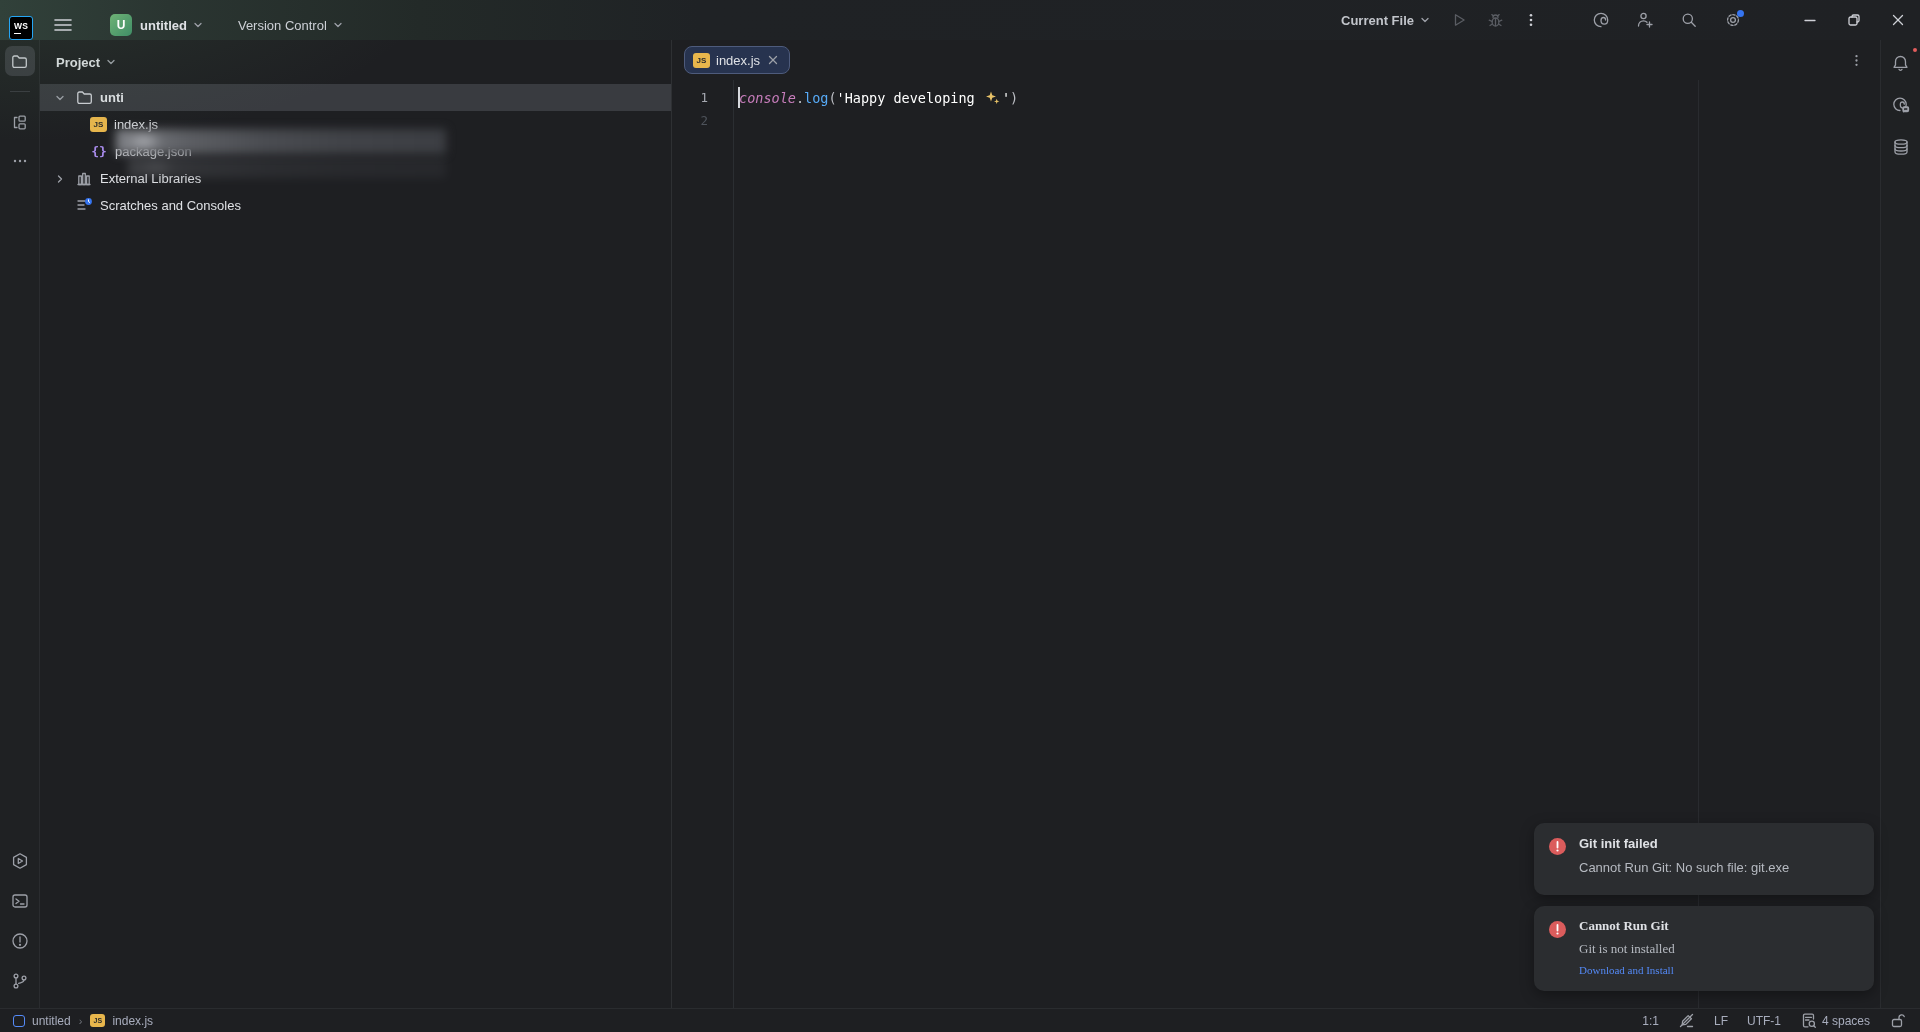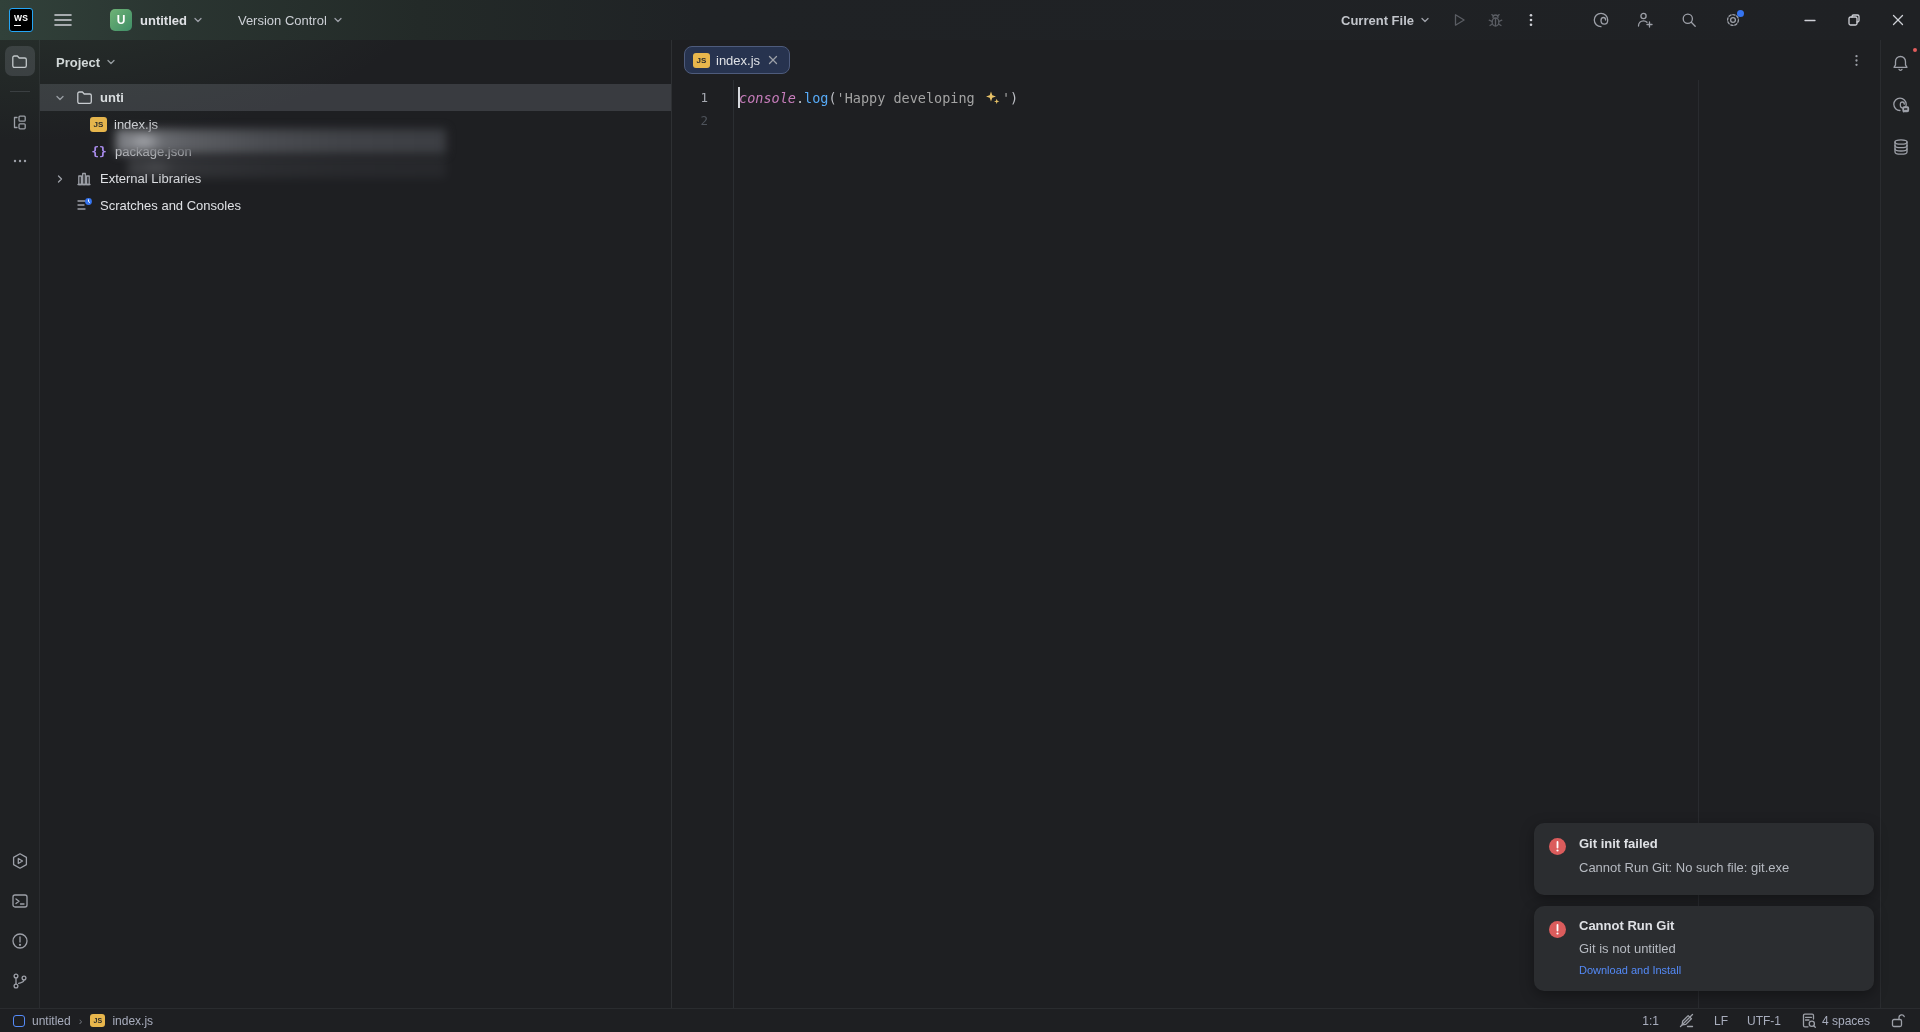--- a/index.html
+++ b/index.html
@@ -15,21 +15,21 @@
   .ico-bright{stroke:#CED0D6;}
 
   
   #app::before{content:''; position:absolute; left:0; top:0; width:760px; height:300px;
     background:radial-gradient(560px 230px at 40px -20px, rgba(82,125,88,.20), transparent 70%);
     pointer-events:none; z-index:6;}
 
   
   .titlebar{position:absolute; left:0; top:0; width:1920px; height:40px;
     background:linear-gradient(90deg,#31413a 0px,#2a3531 170px,#232a28 420px,#1f2225 700px,#1f2124 100%);
-    display:flex; align-items:center; z-index:7;}
+    display:flex; align-items:flex-end; z-index:7;}
   .ws-logo{width:24px;height:24px;margin-left:9px;background:#000;border:1px solid #25A6F5;border-radius:3px;
     display:flex;flex-direction:column;align-items:center;justify-content:center;cursor:pointer;}
   .ws-logo span{font-size:8.5px;font-weight:bold;color:#fff;letter-spacing:.2px;line-height:9px;}
   .ws-logo i{display:block;width:7px;height:1.6px;background:#fff;margin-top:2px;align-self:flex-start;margin-left:4px;}
   .tb-btn{height:30px;display:flex;align-items:center;gap:5px;padding:0 7px;border-radius:6px;cursor:pointer;background:transparent;border:none;color:#D7DAE0;font-size:13px;font-family:inherit;}
   .hamburger{margin-left:14px;}
   .proj-widget{margin-left:24px;}
   .avatar{width:22px;height:22px;border-radius:5px;background:linear-gradient(135deg,#6FB376,#3F8D66);
     display:flex;align-items:center;justify-content:center;color:#fff;font-weight:bold;font-size:12px;}
   .proj-name{font-weight:600;color:#DFE1E5;margin-left:3px;}
@@ -84,21 +84,21 @@
   .gutter-sep{position:absolute;left:61px;top:0;width:1px;height:100%;background:#2B2E32;}
   .guide-line{position:absolute;left:1026px;top:0;width:1px;height:100%;background:#292B2F;}
   .code-line{position:absolute;left:0;top:6px;height:23px;display:flex;align-items:center;width:100%;}
   .code-line.l2{top:29px;}
   .lnum{width:36px;text-align:right;color:#4E535B;font-size:12.5px;flex:none;padding-right:0;}
   .lnum.current{color:#A6A9B1;}
   .code-text{margin-left:31px;white-space:pre;display:flex;align-items:center;}
   .tok-object{color:#C77DBB;font-style:italic;}
   .tok-plain{color:#BCBEC4;}
   .tok-method{color:#57AAF7;}
-  .tok-string{color:#a3a3a3;}
+  .tok-string{color:#ffffff;}
   .caret{position:absolute;left:66px;top:7px;width:1.6px;height:21px;background:#D6D8DD;}
   .sparkle{margin:0 2px;}
 
   
   .right-rail{position:absolute;left:1880px;top:40px;width:40px;height:968px;background:#1F2123;border-left:1px solid #2A2C2F;
     display:flex;flex-direction:column;align-items:center;gap:12px;padding-top:8px;z-index:4;}
   .bell-wrap{position:relative;}
   .bell-dot{position:absolute;top:-2px;right:-3px;width:8px;height:8px;border-radius:50%;background:#E35D5D;border:2px solid #1F2123;}
 
   
@@ -108,21 +108,21 @@
   .sb-crumb{display:flex;align-items:center;gap:7px;cursor:pointer;}
   .module-ico{width:12px;height:12px;border:1.4px solid #548AF7;border-radius:3px;}
   .sb-sep{color:#6F737A;font-size:11px;}
   .js-badge.small{width:15px;height:13px;font-size:7px;}
   .sb-right{margin-left:auto;display:flex;align-items:center;gap:19px;margin-right:14px;}
   .sb-item{display:flex;align-items:center;gap:5px;cursor:pointer;}
 
   
   .notif{position:absolute;width:340px;background:#2B2D30;border-radius:10px;z-index:20;box-shadow:0 4px 14px rgba(0,0,0,.35);}
   .notif.n1{left:1534px;top:823px;height:72px;padding-left:12px;}
-  .notif.n2{left:1534px;top:906px;height:85px;}
+  .notif.n2{left:1534px;top:906px;height:85px;font-family:Liberation Serif, serif;}
   .notif-icon{position:absolute;left:15px;top:15px;width:17px;height:17px;border-radius:50%;background:#DB5C5C;display:flex;align-items:center;justify-content:center;}
   .notif-title{position:absolute;left:45px;top:13px;font-weight:bold;color:#DFE1E5;font-size:13px;}
   .notif-body{position:absolute;left:45px;top:37px;color:#B6BAC1;font-size:13px;}
   .n2 .notif-title{top:12px;}
   .n2 .notif-body{top:35px;}
   .notif-link{position:absolute;left:45px;top:58px;color:#548AF7;font-size:11px;cursor:pointer;}
 </style>
 </head>
 <body>
 
@@ -476,21 +476,21 @@
     <span class="notif-body">Cannot Run Git: No such file: git.exe</span>
   </div>
   <div class="notif n2">
     <span class="notif-icon">
       <svg width="17" height="17" viewBox="0 0 17 17">
           <line x1="8.5" y1="4" x2="8.5" y2="9.5" stroke="#fff" stroke-width="1.8" stroke-linecap="round"></line>
           <circle cx="8.5" cy="12.5" r="1.1" fill="#fff"></circle>
         </svg>
     </span>
     <span class="notif-title">Cannot Run Git</span>
-    <span class="notif-body">Git is not untitled</span>
+    <span class="notif-body">Git is not installed</span>
     <span class="notif-link">Download and Install</span>
   </div>
 
   <div class="statusbar">
     <div class="sb-left">
       <div class="sb-crumb">
         <span class="module-ico"></span>
         <span>untitled</span>
       </div>
       <span class="sb-sep">›</span>

